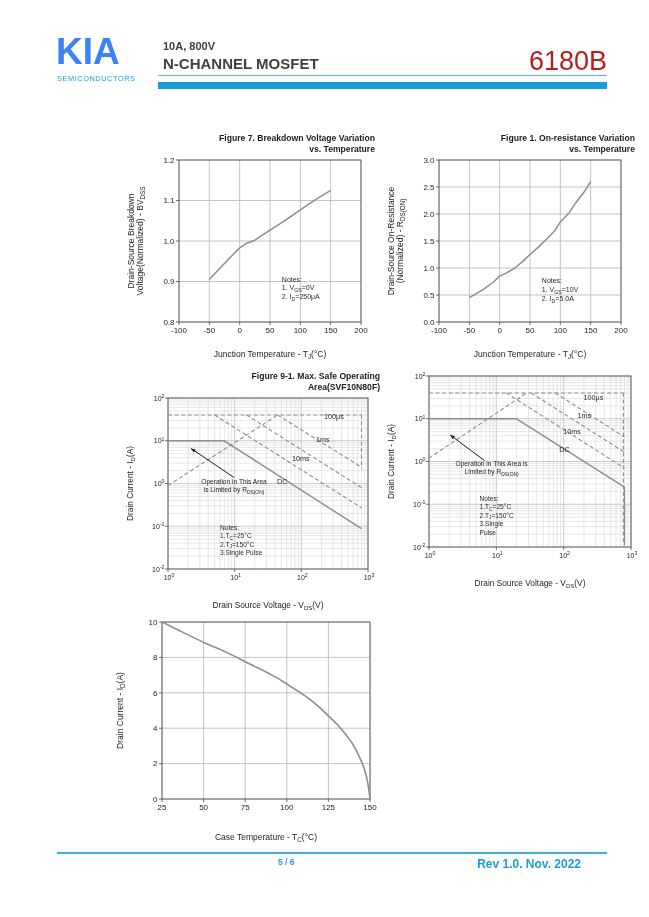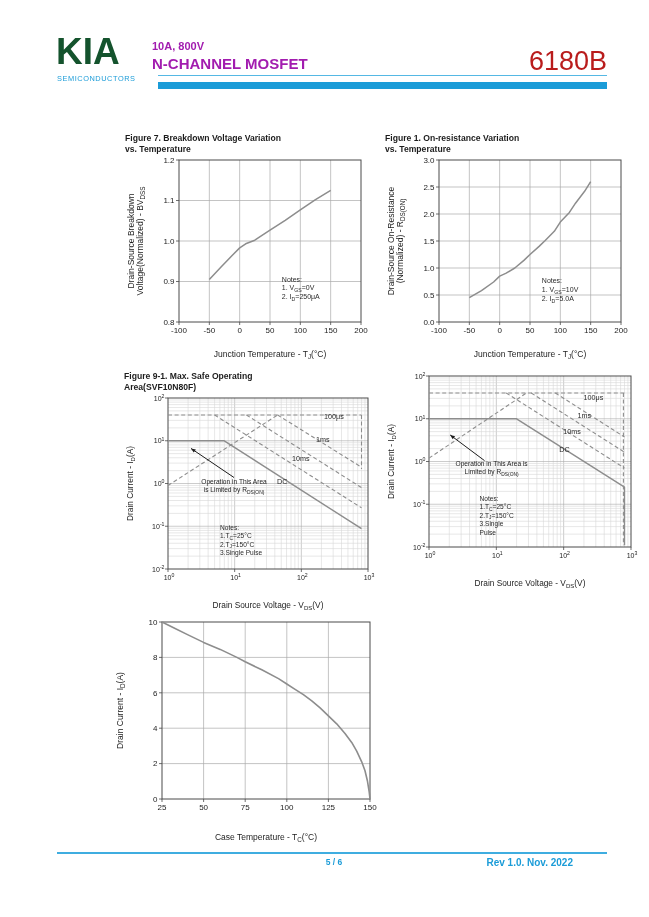--- a/index.html
+++ b/index.html
@@ -2,41 +2,41 @@
 <html><head>
 <meta charset="utf-8">
 <style>
   html,body{margin:0;padding:0;}
   body{
     width:649px;height:917px;position:relative;background:#ffffff;
     font-family:"Liberation Sans", sans-serif;overflow:hidden;
   }
   .page{position:absolute;inset:0;background:#fff;}
   
-  .logo-text{position:absolute;left:56px;top:33px;font-size:37px;font-weight:700;color:#14532d;line-height:1;letter-spacing:0;}
+  .logo-text{position:absolute;left:56px;top:33px;font-size:37px;font-weight:700;color:#3b82f6;line-height:1;letter-spacing:0;}
   .logo-sub{position:absolute;left:57px;top:74px;font-size:7.4px;font-weight:400;color:#1b9cd8;letter-spacing:0.55px;}
-  .prod-block{position:absolute;left:152px;top:39px;color:#a21caf;font-weight:700;line-height:1.35;}
+  .prod-block{position:absolute;left:163px;top:39px;color:#404040;font-weight:700;line-height:1.35;}
   .prod-line1{font-size:11px;}
   .prod-line2{font-size:15px;}
   .part-number{position:absolute;left:470px;top:46px;width:137px;text-align:right;font-size:27px;color:#b91c1c;font-weight:400;}
   .rule-thin{position:absolute;left:158px;top:75px;width:449px;height:1.3px;background:#55b8e4;}
   .rule-thick{position:absolute;left:158px;top:82px;width:449px;height:6.5px;background:#1b9cd8;}
   
   .fig{position:absolute;}
-  .fig-title{text-align:left;font-size:8.6px;font-weight:700;color:#1c1c1c;line-height:1.25;white-space:pre-line;margin-bottom:1px;}
+  .fig-title{text-align:right;font-size:8.6px;font-weight:700;color:#1c1c1c;line-height:1.25;white-space:pre-line;margin-bottom:1px;}
   #fig7{left:85px;top:117px;width:250px;}
   #fig8{left:345px;top:117px;width:250px;}
   #fig9a{left:84px;top:355px;width:256px;}
   #fig9b{left:345px;top:355px;width:260px;}
   #fig10{left:74px;top:601px;width:272px;}
   svg{display:block;}
   
   .footer-rule{position:absolute;left:57px;top:852px;width:550px;height:1.5px;background:#3fade0;}
-  .page-num{position:absolute;left:278px;top:857px;width:112px;text-align:center;font-size:8.5px;font-weight:700;color:#1b9cd8;}
-  .revision{position:absolute;right:76px;top:857px;font-size:10px;font-weight:700;color:#1b9cd8;}
+  .page-num{position:absolute;left:278px;top:857px;width:112px;text-align:left;font-size:8.5px;font-weight:700;color:#1b9cd8;}
+  .revision{position:absolute;right:68px;top:857px;font-size:12px;font-weight:700;color:#1b9cd8;}
 </style>
 </head>
 <body>
 
 <div class="page">
 
   <div class="logo-text">KIA</div>
   <div class="logo-sub">SEMICONDUCTORS</div>
   <div class="prod-block">
     <div class="prod-line1">10A, 800V</div>

